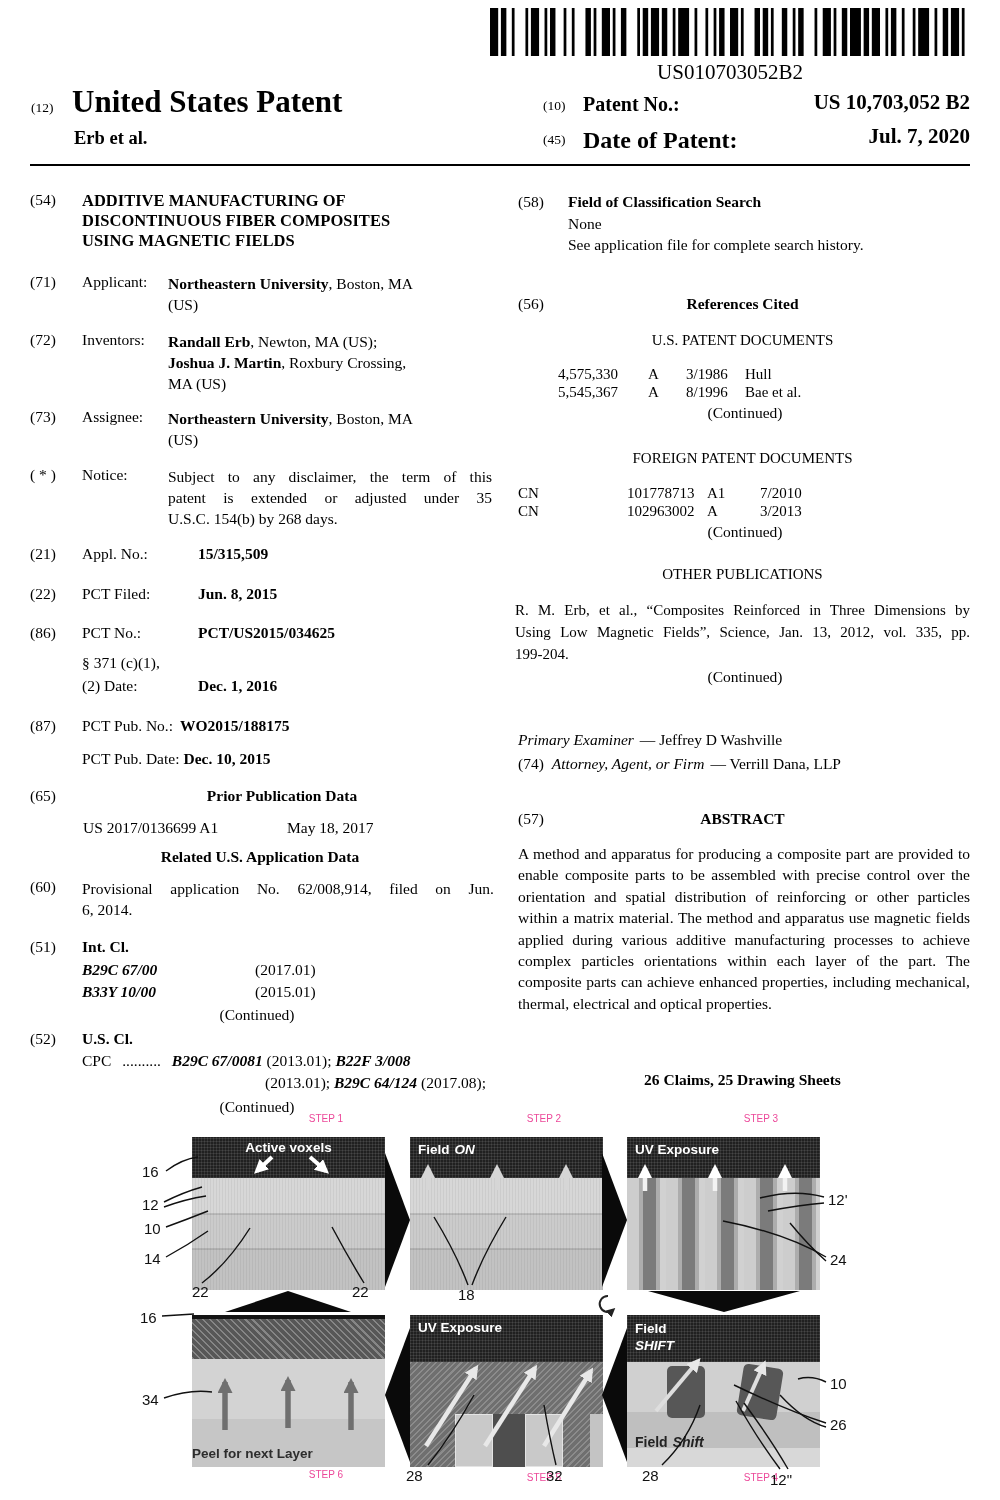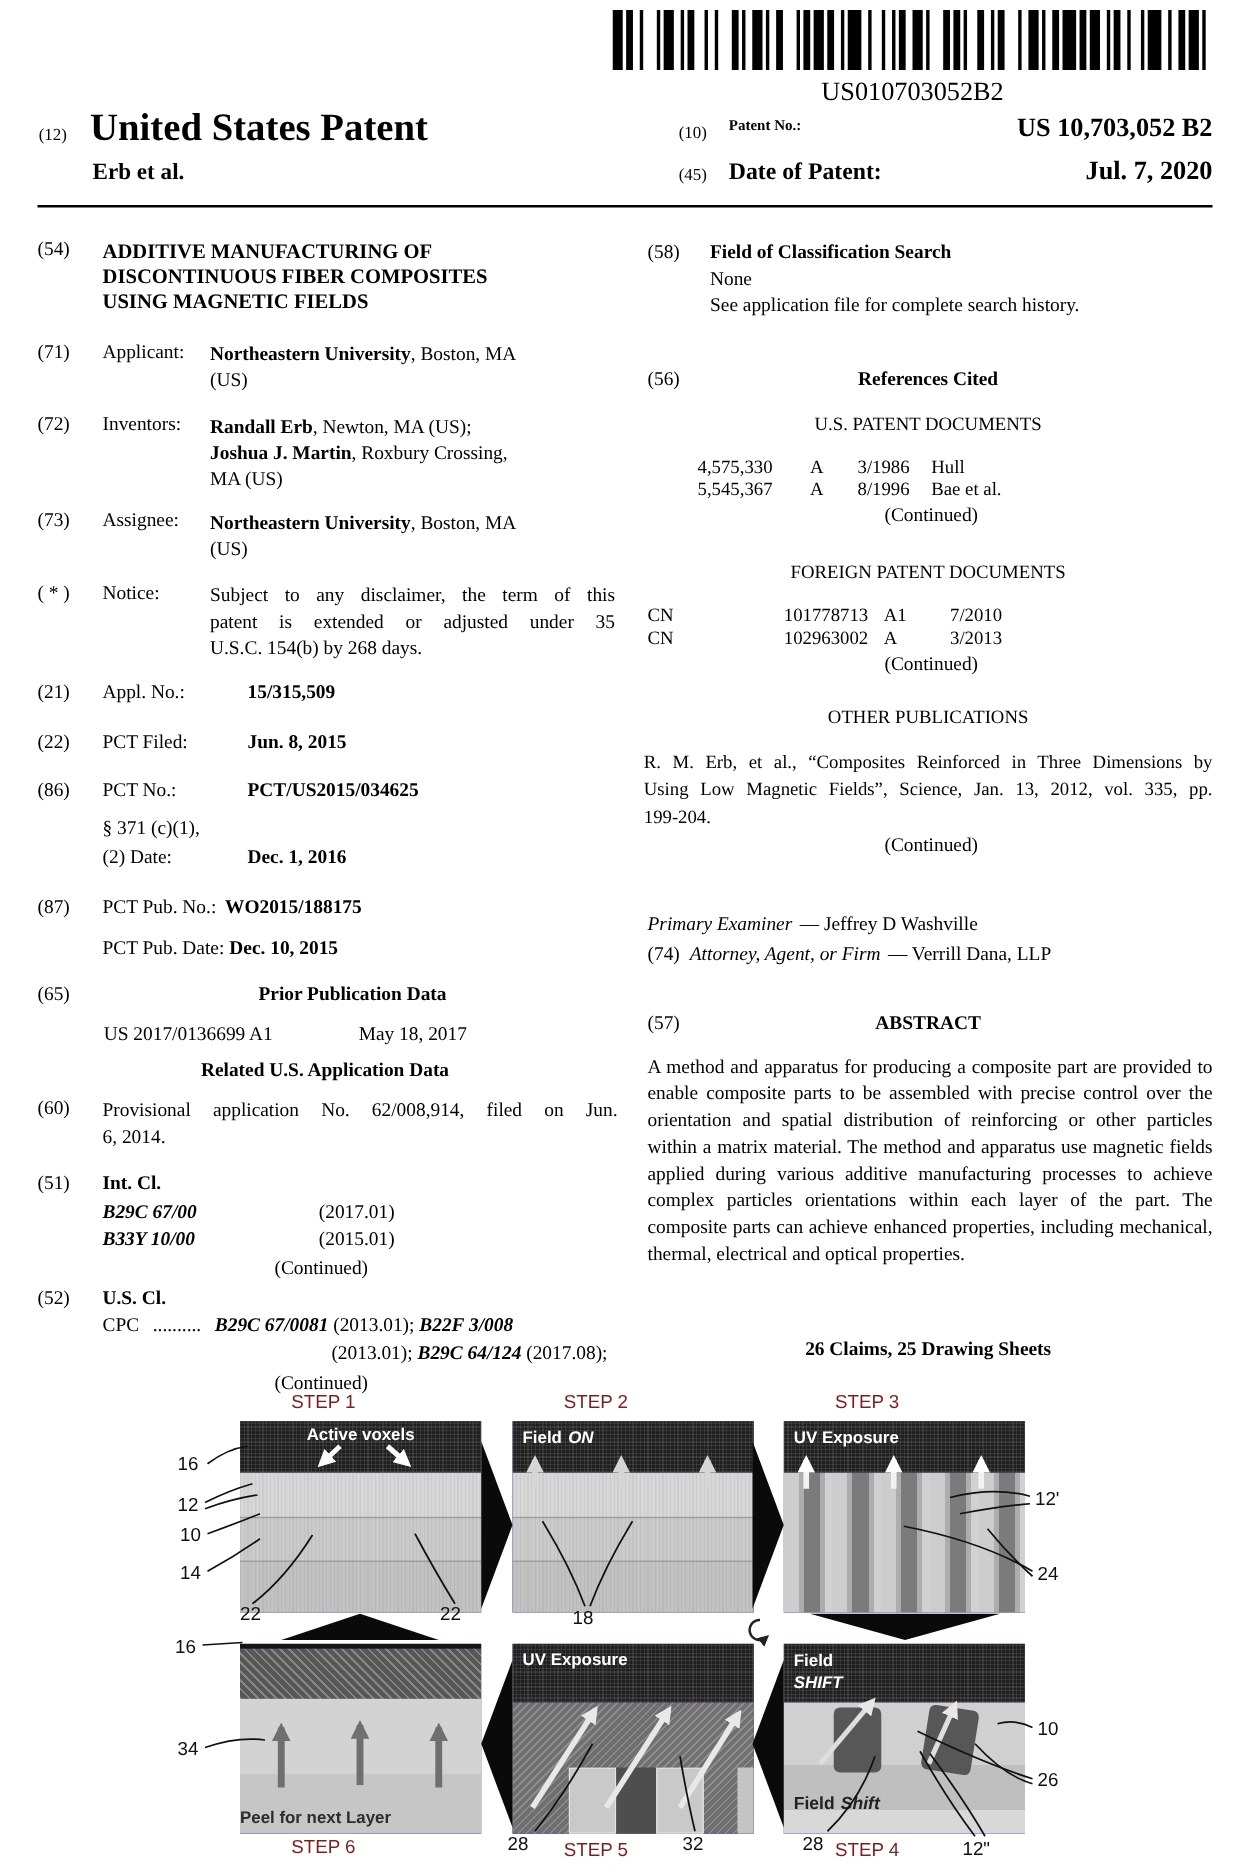--- a/index.html
+++ b/index.html
@@ -20,21 +20,21 @@
 .darkband{position:relative;background-color:#202020;background-image:repeating-linear-gradient(0deg,rgba(255,255,255,.09) 0 1px,transparent 1px 3px),repeating-linear-gradient(90deg,rgba(255,255,255,.09) 0 1px,transparent 1px 3px)}
 .cap{color:#fff;font-weight:bold;font-size:13.5px;padding:5px 8px 0;font-family:"Liberation Sans",sans-serif;position:relative;z-index:2}
 .layersA{height:112px;background-image:repeating-linear-gradient(90deg,rgba(0,0,0,.05) 0 1px,transparent 1px 3px),linear-gradient(180deg,#d7d7d7 0px,#d7d7d7 35px,#9f9f9f 36px,#cbcbcb 37px,#cbcbcb 70px,#999 71px,#c2c2c2 72px,#c2c2c2 112px)}
 .stripes{height:112px;background-image:repeating-linear-gradient(90deg,#cdcdcd 0 12px,#adadad 12px 16px,#7b7b7b 16px 29px,#adadad 29px 33px,#d1d1d1 33px 39px)}
 .topline{height:4px;background:#141414}
 .hatchA{height:40px;background-color:#575757;background-image:repeating-linear-gradient(45deg,rgba(255,255,255,.28) 0 1.5px,transparent 1.5px 5px)}
 .bodyA{position:relative;height:108px;background:linear-gradient(180deg,#d3d3d3 0 60px,#c6c6c6 60px 108px)}
 .hatchB{position:relative;height:105px;background-color:#6f6f6f;background-image:repeating-linear-gradient(135deg,rgba(255,255,255,.2) 0 1.5px,transparent 1.5px 4.5px)}
 .bodyB{position:relative;height:105px;background:linear-gradient(180deg,#d0d0d0 0 50px,#bfbfbf 50px 86px,#d8d8d8 86px 105px)}
 .blk{position:absolute;background:#575757;border-radius:5px}
-.slab{position:absolute;width:110px;text-align:left;font-size:15px;color:#7f1d1d}
+.slab{position:absolute;width:110px;text-align:right;font-size:10px;color:#ec4899}
 .ref{position:absolute;font-size:15px;color:#111}
 .capDark{position:absolute;width:100%;text-align:left;color:#2d2d2d;font-weight:bold;font-size:13.5px}
 </style>
 </head>
 <body>
 
 <div class="page">
 
   <div class="abs" style="left:490px;top:8px;width:480px">
     <svg id="bc" width="480" height="48" preserveAspectRatio="none" viewBox="0 0 378.40 46">
@@ -87,24 +87,24 @@
         <rect x="363.35" y="0" width="6.45" height="46" fill="#000"></rect>
         <rect x="371.95" y="0" width="2.15" height="46" fill="#000"></rect>
       </svg>
     <div class="ctr nw" style="font-size:21px">US010703052B2</div>
   </div>
 
   <span class="abs nw" style="left:31px;top:100px;font-size:13.5px">(12)</span>
   <div class="abs b nw" style="left:72px;top:84px;font-size:31px">United States Patent</div>
   <div class="abs b nw" style="left:74px;top:128px;font-size:18.5px">Erb et al.</div>
   <span class="abs nw" style="left:543px;top:98px;font-size:13.5px">(10)</span>
-  <span class="abs b nw" style="left:583px;top:93px;font-size:12px">Patent No.:</span>
+  <span class="abs b nw" style="left:583px;top:93px;font-size:20px">Patent No.:</span>
   <div class="abs b nw" style="right:30px;top:90px;font-size:21px">US 10,703,052 B2</div>
   <span class="abs nw" style="left:543px;top:132px;font-size:13.5px">(45)</span>
-  <span class="abs b nw" style="left:583px;top:127px;font-size:19px">Date of Patent:</span>
+  <span class="abs b nw" style="left:583px;top:127px;font-size:24px">Date of Patent:</span>
   <div class="abs b nw" style="right:30px;top:124px;font-size:21px">Jul. 7, 2020</div>
   <div class="abs" style="left:30px;top:164px;width:940px;height:2px;background:#000"></div>
 
   <div class="abs" style="left:30px;top:191px">
     <span class="abs nw" style="left:0">(54)</span>
     <div class="abs b" style="left:52px;width:410px;font-size:16.5px;line-height:20px">
       <div class="nw">ADDITIVE MANUFACTURING OF</div>
       <div class="nw">DISCONTINUOUS FIBER COMPOSITES</div>
       <div class="nw">USING MAGNETIC FIELDS</div>
     </div>

